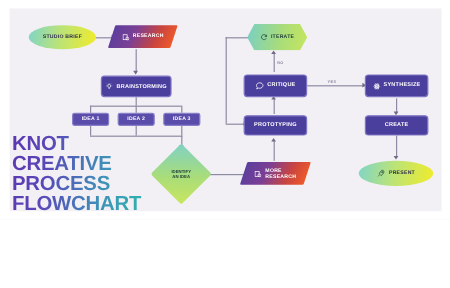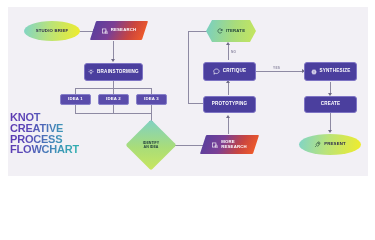--- a/index.html
+++ b/index.html
@@ -101,21 +101,21 @@
   .arw-u{border-left:2.2px solid transparent;border-right:2.2px solid transparent;border-bottom:3px solid #6f6b86;}
   .arw-r{border-top:2.2px solid transparent;border-bottom:2.2px solid transparent;border-left:3px solid #6f6b86;}
   .edgelabel{
     position:absolute;color:#8e8aa3;font-size:3.2px;font-weight:bold;
     background:#f2f0f5;padding:0 1px;letter-spacing:.3px;
   }
 
   
   #title{
     position:absolute;left:10px;top:112px;
-    font-size:11px;font-weight:bold;line-height:0.98;
+    font-size:17px;font-weight:bold;line-height:0.98;
     letter-spacing:-.2px;
     background:linear-gradient(100deg,#5b37b0 0%,#5a47b8 28%,#3f8fb8 68%,#2fb3ae 100%);
     -webkit-background-clip:text;background-clip:text;
     color:transparent;-webkit-text-fill-color:transparent;
     white-space:pre;
   }
 </style>
 </head>
 <body>
 

